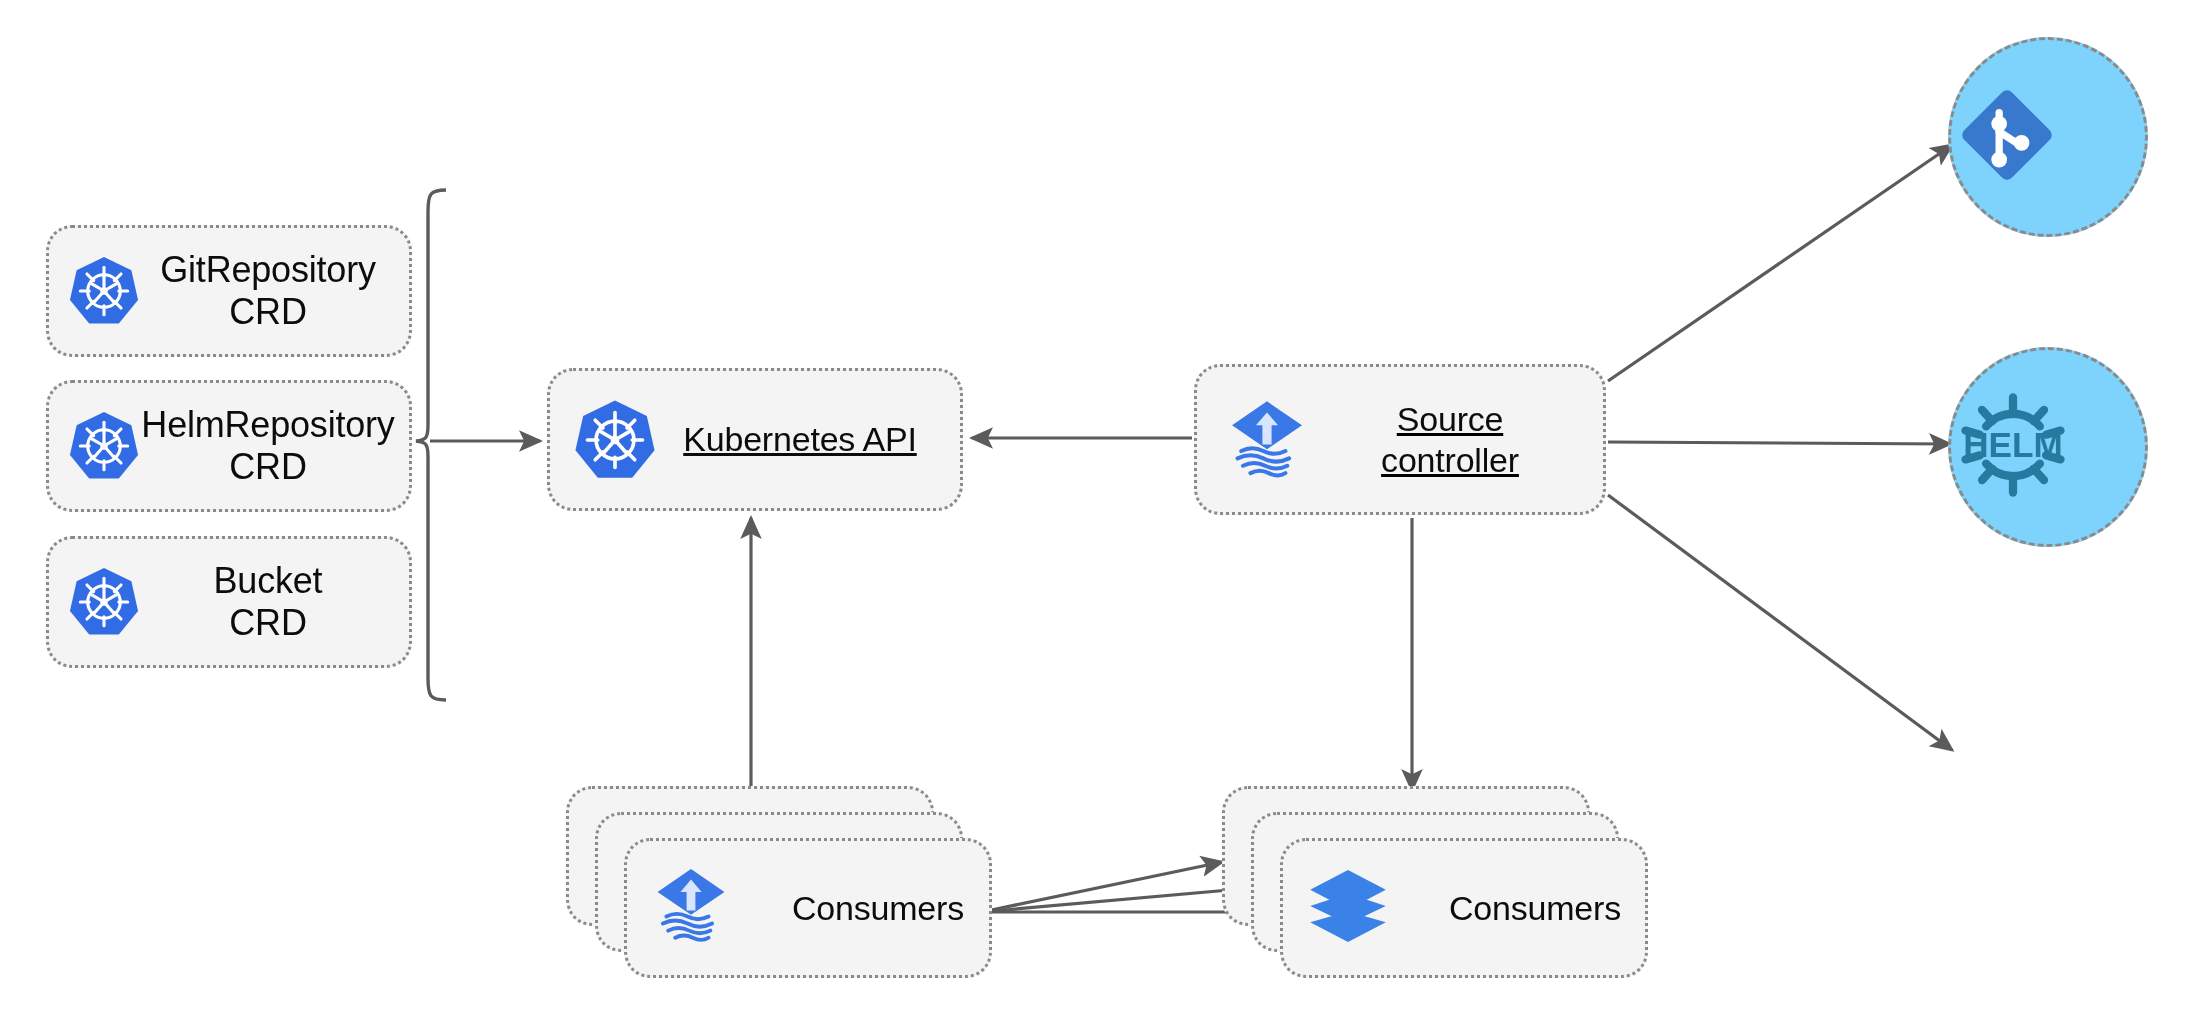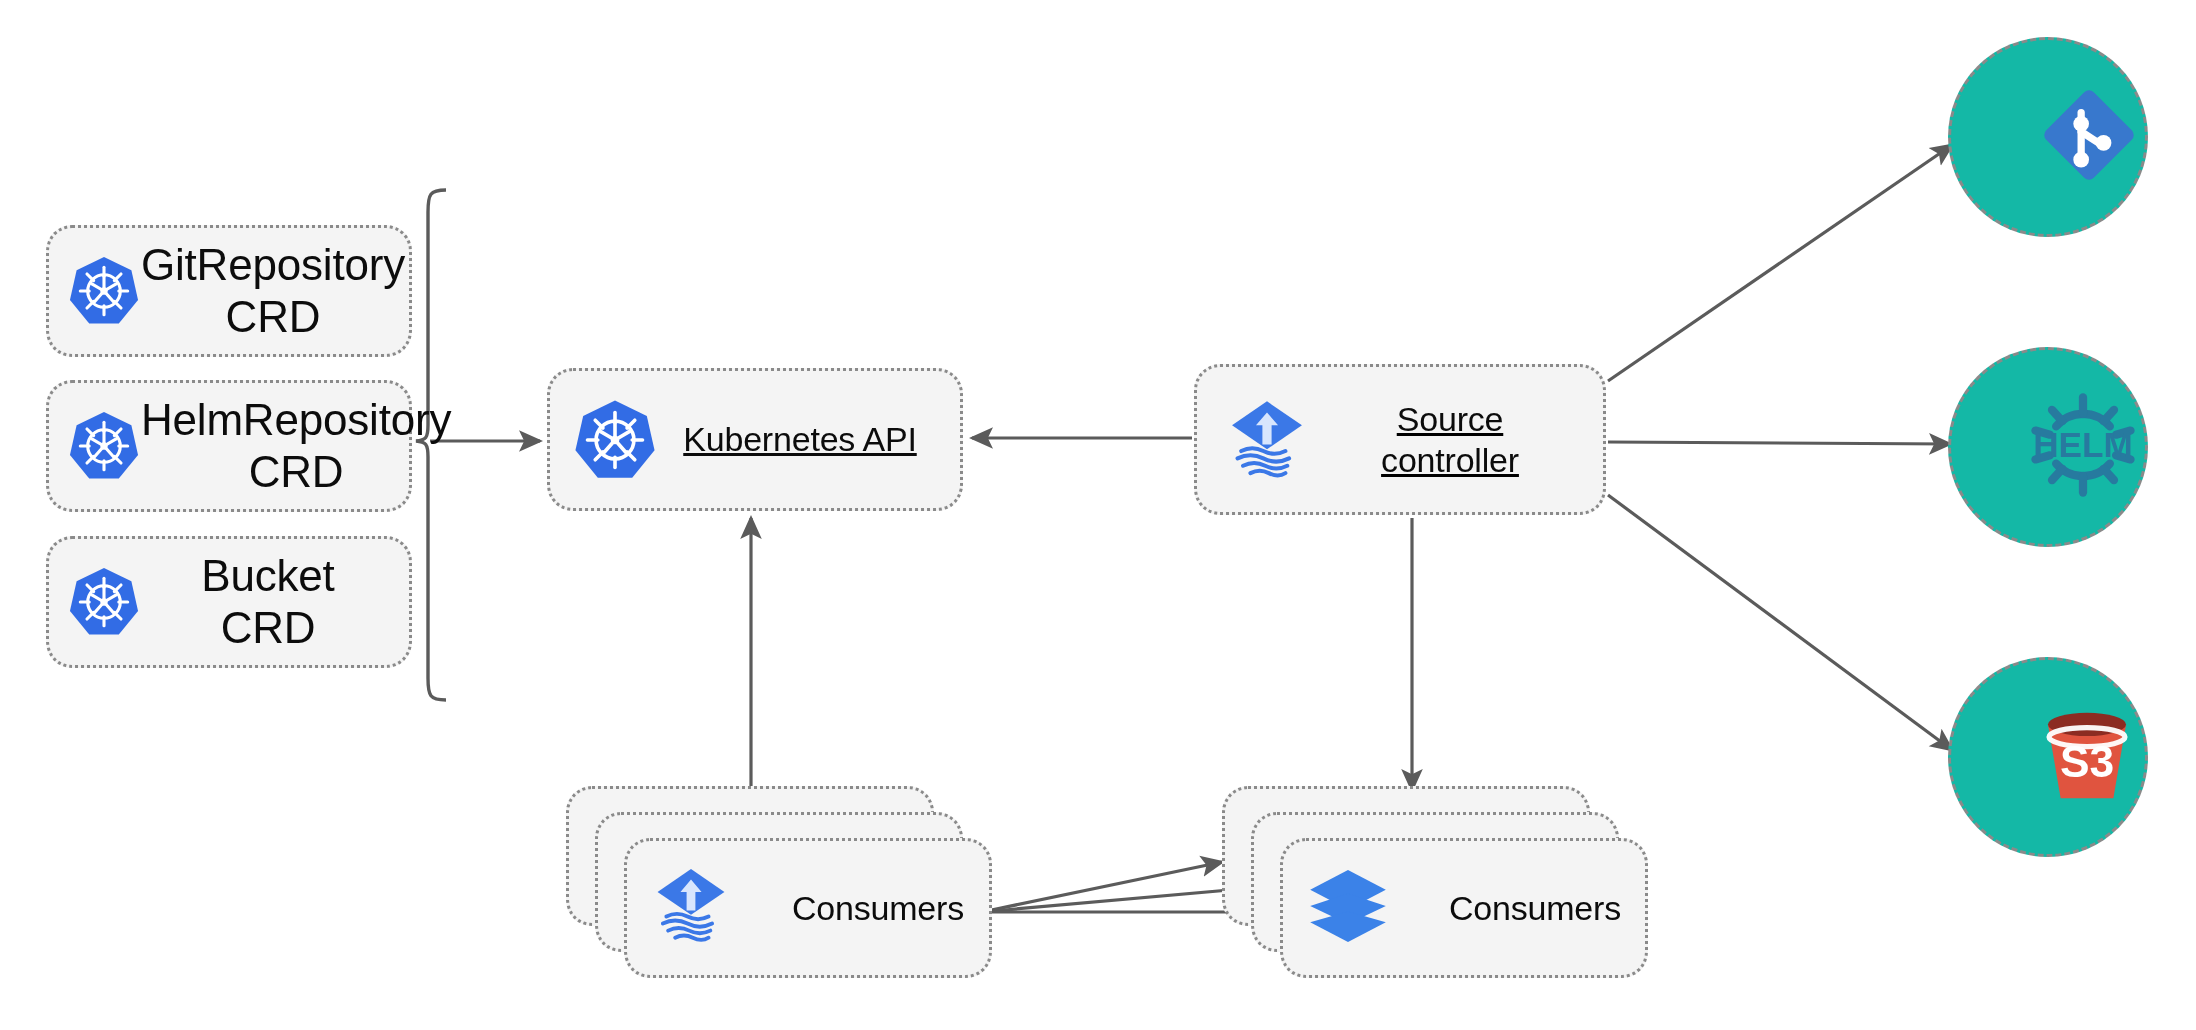--- a/index.html
+++ b/index.html
@@ -46,21 +46,21 @@
     letter-spacing: -0.2px;
   }
 
   
   .crd {
     width: 366px;
     height: 132px;
     left: 46px;
     padding: 0 14px 0 18px;
   }
-  .crd .node-label { font-size: 44px; }
+  .crd .node-label { font-size: 36px; }
   .crd-1 { top: 225px; }
   .crd-2 { top: 380px; }
   .crd-3 { top: 536px; }
 
   
   #k8s-api {
     left: 547px;
     top: 368px;
     width: 416px;
     height: 143px;
@@ -112,25 +112,25 @@
   #consumers-stack { left: 566px; top: 786px; }
   #artifacts-stack { left: 1222px; top: 786px; }
 
   
   .circle-node {
     position: absolute;
     box-sizing: border-box;
     width: 200px;
     height: 200px;
     border-radius: 50%;
-    background: #14b8a6;
+    background: #7dd3fc;
     border: 3px dashed #8a8a8a;
     display: flex;
     align-items: center;
-    justify-content: flex-end;
+    justify-content: flex-start;
   }
   #git-circle  { left: 1948px; top: 37px;  }
   #helm-circle { left: 1948px; top: 347px; }
   #s3-circle   { left: 1948px; top: 657px; }
 
   
   #connectors {
     position: absolute;
     left: 0; top: 0;
     width: 2196px;
@@ -378,25 +378,14 @@
           <line x1="14" y1="46" x2="28" y2="50"></line>
           <line x1="106" y1="46" x2="92" y2="50"></line>
           <line x1="14" y1="74" x2="28" y2="70"></line>
           <line x1="106" y1="74" x2="92" y2="70"></line>
         </g>
         <text x="60" y="72" text-anchor="middle" fill="#277a9f" font-family="Liberation Sans, sans-serif" font-size="34" font-weight="bold">HELM</text>
       </svg>
     </span>
   </div>
 
-  <div class="circle-node" id="s3-circle">
-    <span>
-      <svg width="116" height="116" viewBox="0 0 110 110">
-        <path d="M18 26 L92 26 L80 96 L30 96 Z" fill="#e0543f"></path>
-        <ellipse cx="55" cy="26" rx="37" ry="11" fill="#8c2c22"></ellipse>
-        <path d="M18 26 L92 26 L90 38 L20 38 Z" fill="#ffffff" opacity="0.0"></path>
-        <ellipse cx="55" cy="38" rx="36" ry="9" fill="none" stroke="#ffffff" stroke-width="5" opacity="0.95"></ellipse>
-        <text x="55" y="76" text-anchor="middle" fill="#ffffff" font-family="Liberation Sans, sans-serif" font-size="42" font-weight="bold">S3</text>
-      </svg>
-    </span>
-  </div>
 
 </div>
 
 </body></html>

